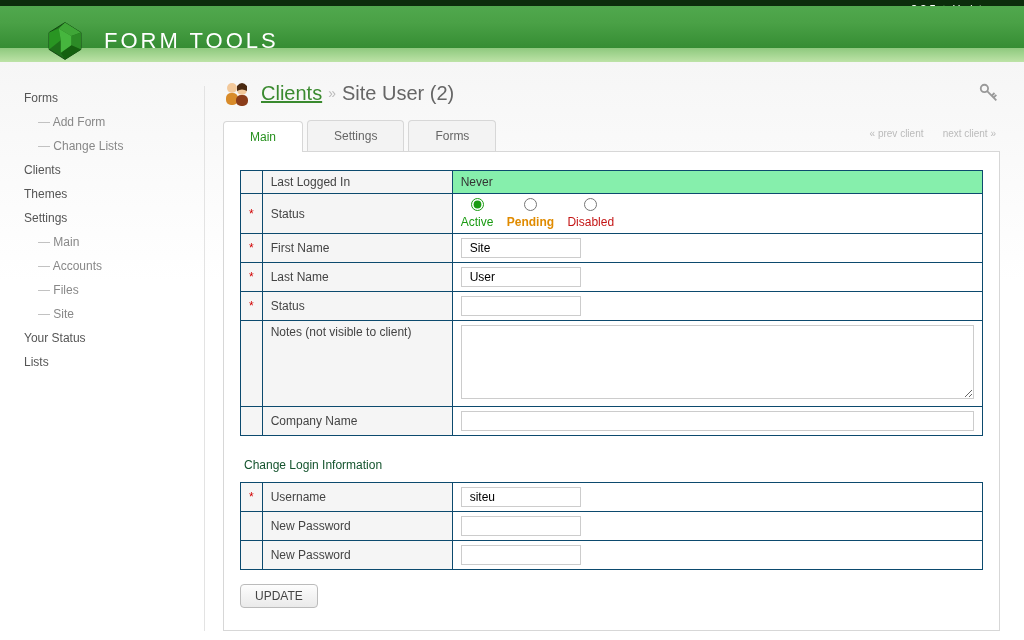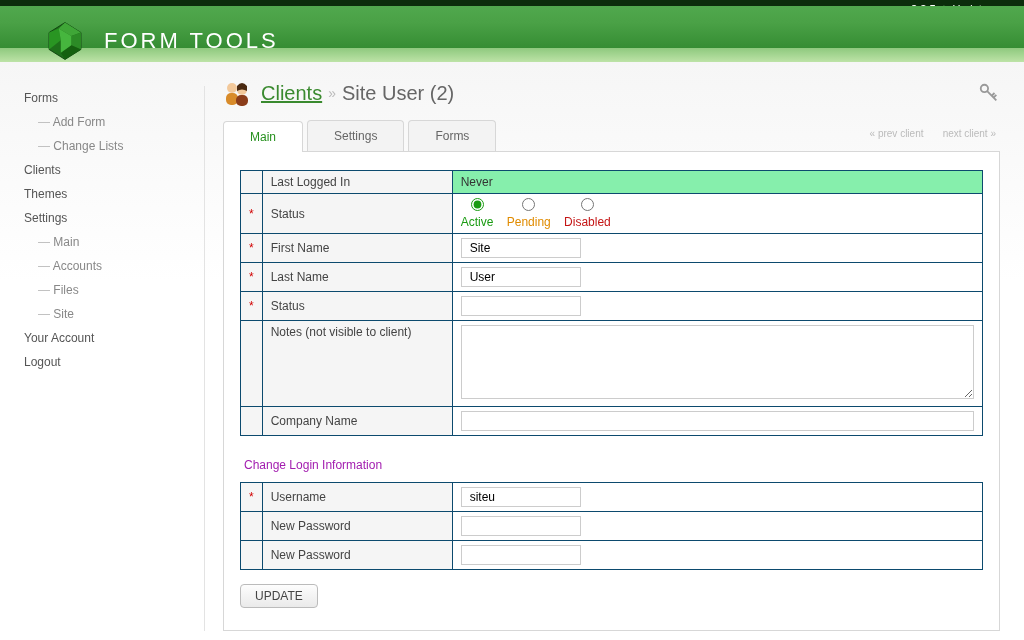--- a/index.html
+++ b/index.html
@@ -35,23 +35,23 @@
   table.form td { border:1px solid #0c4a6e; padding:4px 8px; font-size:12px; background:#f5f5f5;}
   table.form td.label { width:190px; color:#444;}
   table.form td.field { background:#fff;}
   .req { color:#d10000; width:12px; text-align:center; background:#f5f5f5;}
   input[type=text], input[type=password], textarea { font-family:inherit; font-size:12px; border:1px solid #ccc; padding:2px 8px;}
   .w-small { width:120px;}
   .w-full { width:100%;}
   textarea { width:100%; height:74px; resize:both;}
   .status-opts label { margin-right:10px; display:inline-flex; align-items:center; gap:4px;flex-direction:column;}
   .st-active { color:#1a9b12;}
-  .st-pending { color:#e08b00;}
+  .st-pending { color:#e08b00;font-weight:bold;}
   .st-disabled { color:#c41515;}
-  .section-title { color:#a21caf; font-size:12px; margin:22px 0 10px 4px;}
+  .section-title { color:#14532d; font-size:12px; margin:22px 0 10px 4px;}
   .btn-update { margin-top:14px; padding:4px 14px; border:1px solid #bbb; border-radius:4px; background:linear-gradient(#fdfdfd,#eaeaea); color:#444; cursor:pointer; font-size:12px;}
   .people-icon { margin-right:10px;}
   input[type=radio]{ accent-color:#1a9b12; margin:0;}
 </style>
 </head>
 <body>
 
 <div class="topbar"></div>
 <div class="version-chip">
   <span>2.2.5</span>
@@ -79,22 +79,22 @@
     <div class="nav-item">Forms</div>
     <div class="nav-item sub">Add Form</div>
     <div class="nav-item sub">Change Lists</div>
     <div class="nav-item">Clients</div>
     <div class="nav-item">Themes</div>
     <div class="nav-item">Settings</div>
     <div class="nav-item sub">Main</div>
     <div class="nav-item sub">Accounts</div>
     <div class="nav-item sub">Files</div>
     <div class="nav-item sub">Site</div>
-    <div class="nav-item">Your Account</div>
-    <div class="nav-item">Logout</div>
+    <div class="nav-item">Your Status</div>
+    <div class="nav-item">Lists</div>
   </nav>
 
   <div class="divider"></div>
 
   <main class="main">
     <div class="page-title">
       <svg class="people-icon" width="28" height="26" viewBox="0 0 28 26">
         <circle cx="9" cy="8" r="5" fill="#f2c89a"></circle>
           <rect x="3" y="13" width="12" height="12" rx="5" fill="#d88b2a"></rect>
         <circle cx="19" cy="10" r="5" fill="#f2c89a"></circle>

